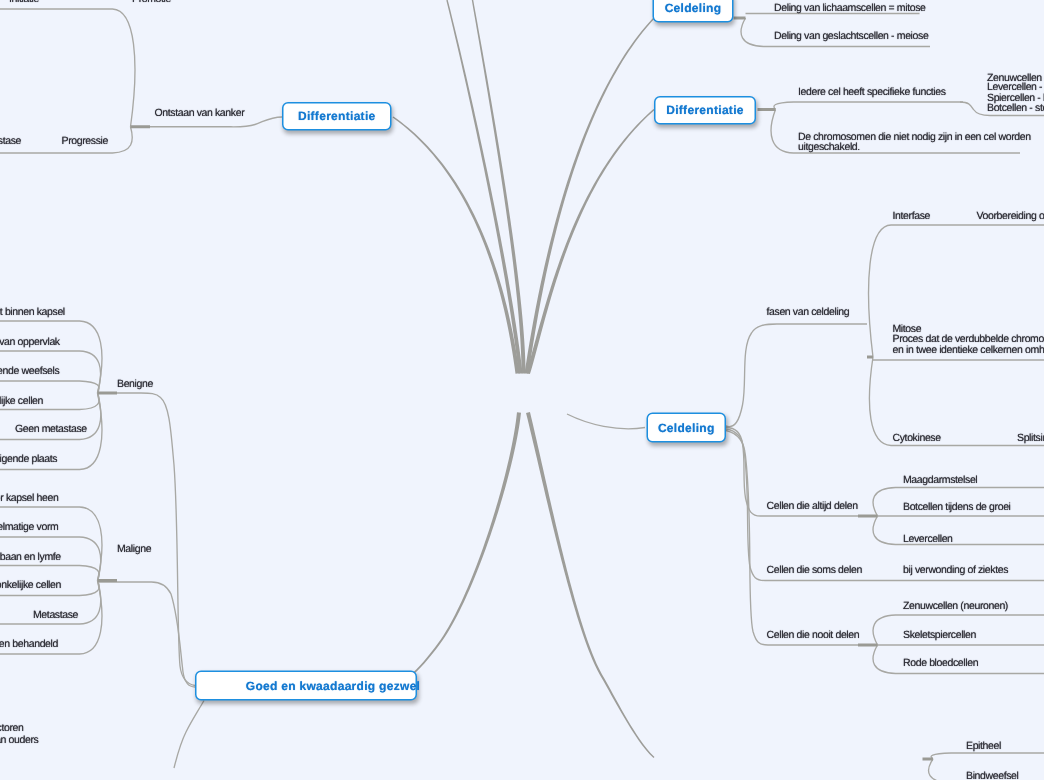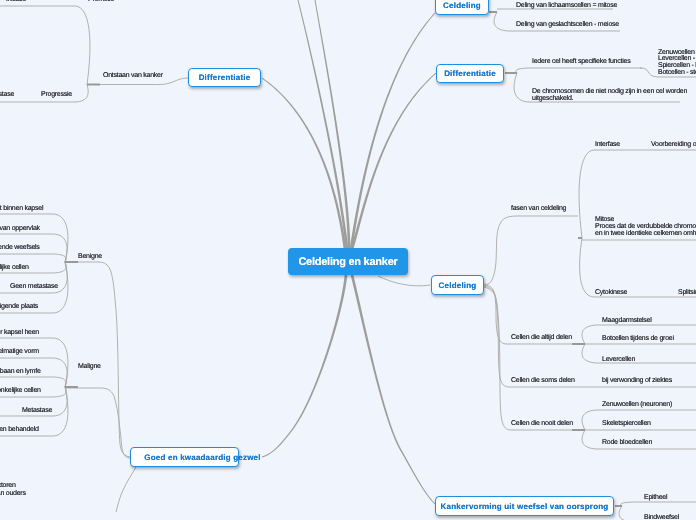--- a/index.html
+++ b/index.html
@@ -83,41 +83,35 @@
         <path d="M517,73 L505,73"></path>
         <path d="M582,238 L578,238"></path>
         <path d="M585,344 L572,344"></path>
         <path d="M585,430 L572,430"></path>
         <path d="M65,262 L78,262"></path>
         <path d="M65,387 L78,387"></path>
         <path d="M622,506 L615,506"></path>
       </g>
   </svg>
 
-  <div class="node root" style="left:288px;top:248px;width:120px;height:27px;">
-    <span>Celdeling en kanker</span>
-  </div>
 
   <div class="node lvl1" style="left:188px;top:68px;width:73px;height:19px;">
     <span>Differentiatie</span>
   </div>
   <div class="node lvl1" style="left:435px;top:-5px;width:54px;height:20px;">
     <span>Celdeling</span>
   </div>
   <div class="node lvl1" style="left:436px;top:64px;width:68px;height:19px;">
     <span>Differentiatie</span>
   </div>
   <div class="node lvl1" style="left:431px;top:275px;width:53px;height:20px;">
     <span>Celdeling</span>
   </div>
-  <div class="node lvl1" style="left:130px;top:447px;width:109px;height:20px;padding-left:36px;">
+  <div class="node lvl1" style="left:130px;top:447px;width:148px;height:20px;padding-left:36px;">
     <span>Goed en kwaadaardig gezwel</span>
-  </div>
-  <div class="node lvl1" style="left:435px;top:496px;width:179px;height:20px;">
-    <span>Kankervorming uit weefsel van oorsprong</span>
   </div>
 
   <div id="leaf-layer">
       <div class="leaf" style="left: 6px; top: -5px;">Initiatie</div>
       <div class="leaf" style="left: 88px; top: -5px;">Promotie</div>
       <div class="leaf" style="left: -16px; top: 90px;">Metastase</div>
       <div class="leaf" style="left: 41px; top: 90px;">Progressie</div>
       <div class="leaf" style="left: 103px; top: 71px;">Ontstaan van kanker</div>
       <div class="leaf" style="left: 516px; top: 1px;">Deling van lichaamscellen = mitose</div>
       <div class="leaf" style="left: 516px; top: 20px;">Deling van geslachtscellen - meiose</div>

